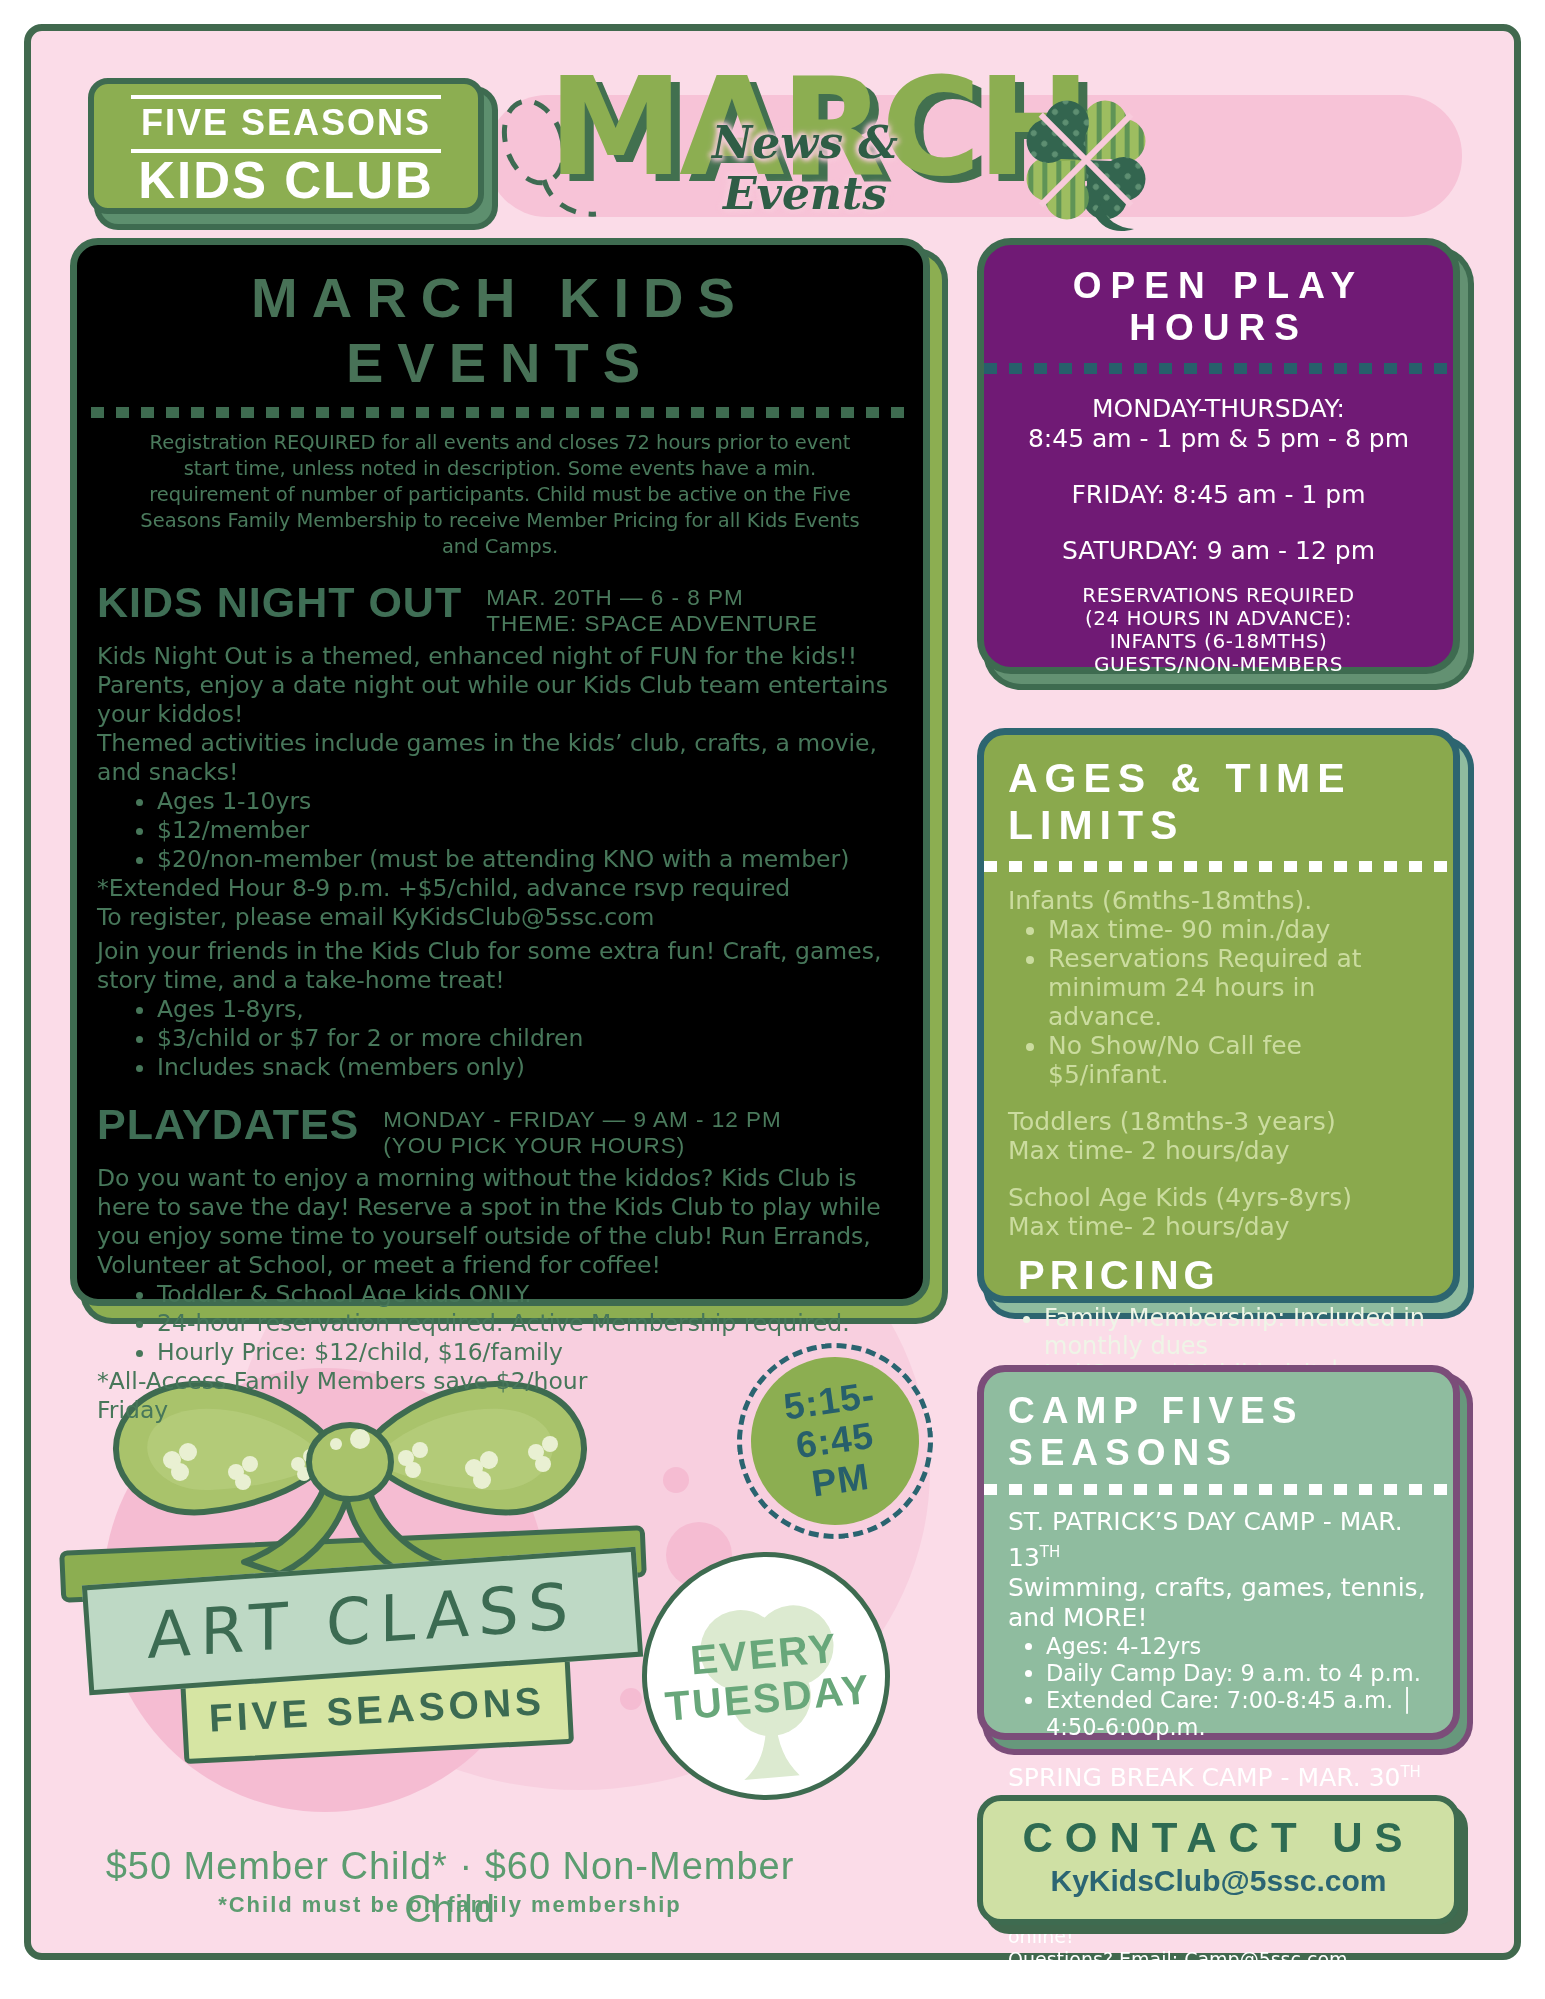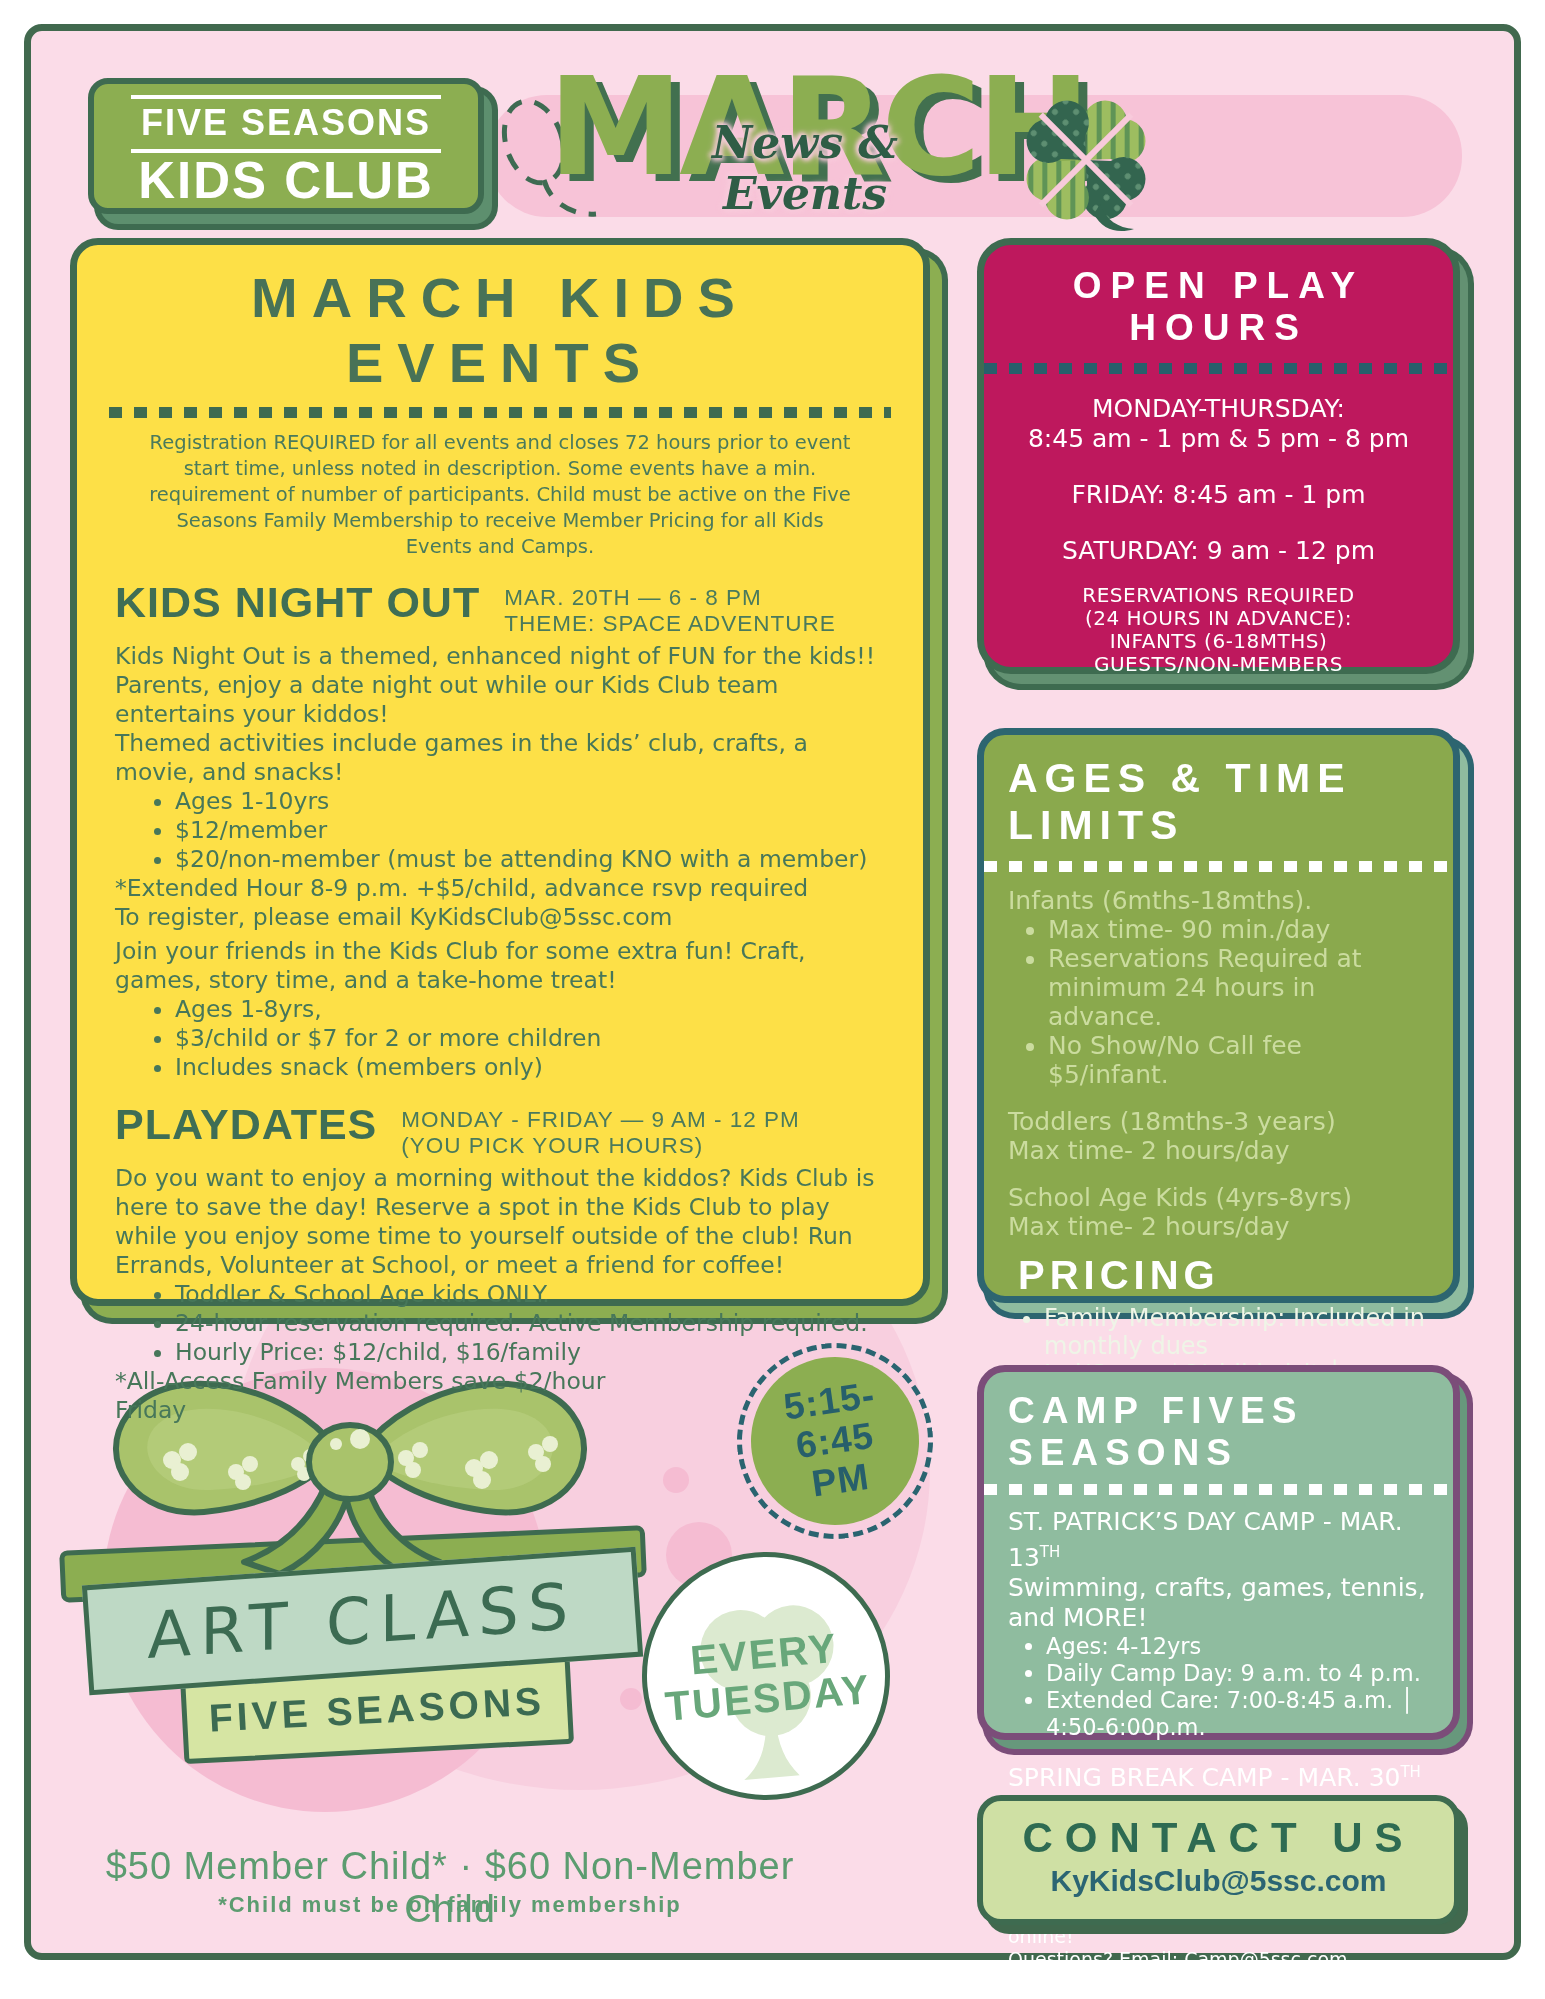--- a/index.html
+++ b/index.html
@@ -27,37 +27,37 @@
             font-family:"DejaVu Serif",serif; font-style:italic; font-weight:700; font-size:44px;
             color:#2f5d46;
             text-shadow:0 0 6px #f8cadb,0 0 10px #f8cadb,2px 2px 4px #f8cadb,-2px -2px 4px #f8cadb; }
   .swirl { left:486px; top:84px; width:112px; height:142px; z-index:2; }
   .clover { left:1016px; top:82px; width:140px; height:152px; z-index:3; }
 
   
   .panel { border-radius:28px; }
   .dots { height:11px; background:repeating-linear-gradient(90deg,var(--dc) 0 13px,transparent 13px 25px); }
 
-  .events { left:70px; top:238px; width:860px; height:1068px; background:#fde047;
-            border:7px solid #3e6b50; padding:14px 38px 0; z-index:5;
+  .events { left:70px; top:238px; width:860px; height:1068px; background:#000000;
+            border:7px solid #3e6b50; padding:14px 20px 0; z-index:5;
             box-shadow:14px 14px 0 -2px #8cae51, 14px 14px 0 4px #3e6b50; }
   .events-title { font-size:56px; letter-spacing:14px; color:#487257; text-align:center; margin:6px 0 12px; }
   .events .dots { --dc:#3e6b50; margin:0 -6px 12px; }
   .intro { font-size:19.5px; line-height:26px; color:#4a7a5c; text-align:center; margin:0 30px 6px; }
   .ev-head { display:flex; align-items:flex-start; gap:24px; margin-top:18px; }
   .ev-name { font-size:43px; font-weight:800; color:#3f6e55; letter-spacing:1px; white-space:nowrap;
              font-family:"Liberation Sans",sans-serif; }
   .ev-meta { font-size:22.5px; color:#4a7a5c; line-height:26px; letter-spacing:1px; padding-top:7px;
              font-family:"Liberation Sans",sans-serif; }
   .body-txt { font-size:23.5px; color:#47775a; line-height:29px; }
   .ev-desc { margin-top:5px; }
   ul.bullets { margin:0; padding-left:60px; }
   ul.bullets li { font-size:23.5px; color:#47775a; line-height:29px; }
 
-  .open { left:977px; top:238px; width:483px; height:436px; background:#be185d;
+  .open { left:977px; top:238px; width:483px; height:436px; background:#701a75;
           border:7px solid #3e6b50; border-radius:34px; color:#fff; text-align:center; z-index:5;
           box-shadow:10px 12px 0 -2px #639172, 10px 12px 0 4px #3e6b50; }
   .open-title { font-size:37px; letter-spacing:9px; margin:20px 0 14px; }
   .open .dots { --dc:#275f6b; }
   .oline { font-size:25px; line-height:30px; }
   .onote { font-size:20px; line-height:23px; letter-spacing:0.5px; margin-top:18px; }
 
   .ages { left:977px; top:728px; width:483px; height:575px; background:#8aa94d;
           border:7px solid #2d6570; color:#cbdc9f; padding:12px 24px 0; z-index:5;
           box-shadow:10px 12px 0 -2px #8fbc9f, 10px 12px 0 4px #2d6570; }

